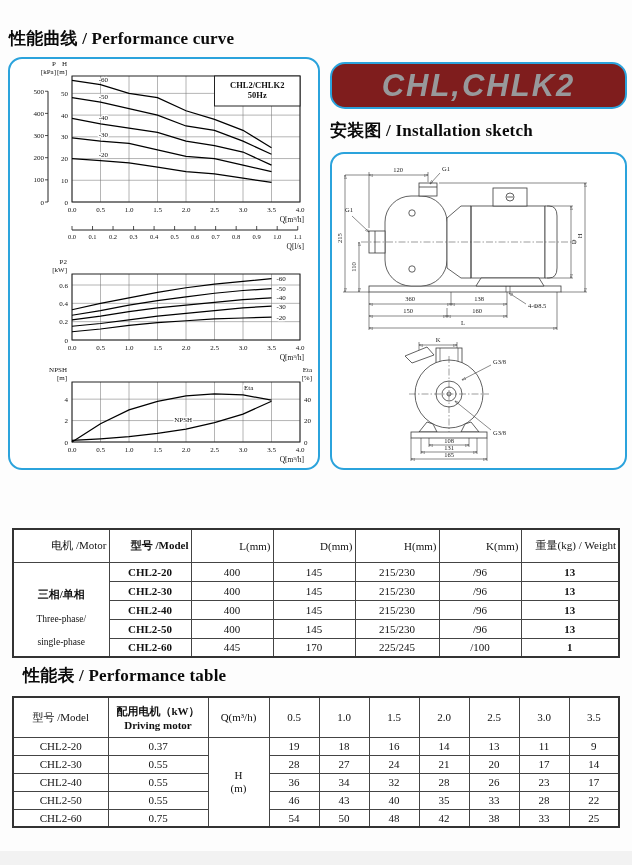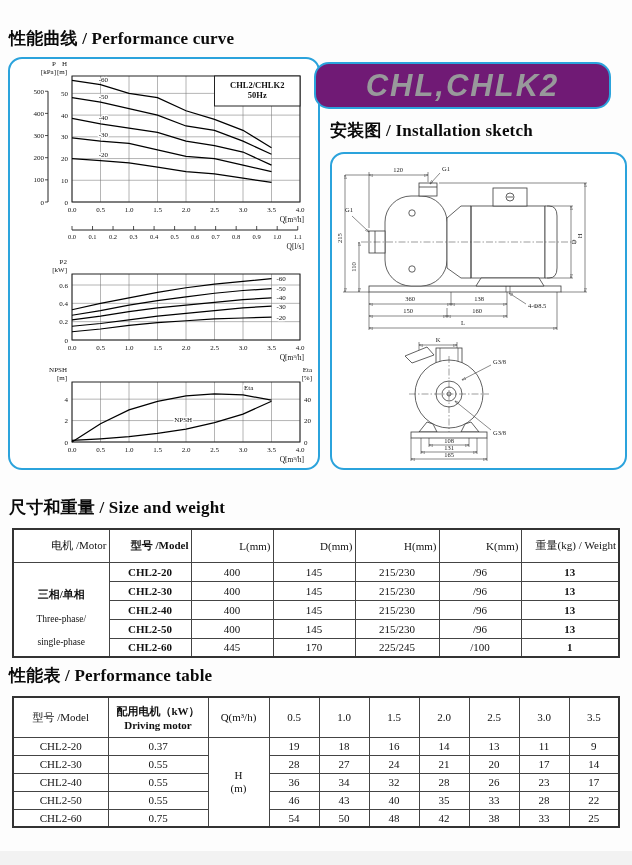--- a/index.html
+++ b/index.html
@@ -3,22 +3,22 @@
 <meta charset="utf-8">
 <style>
   html,body{margin:0;padding:0;background:#f2f2f2;}
   .page{position:relative;width:632px;height:851px;background:#fdfdfd;overflow:hidden;
         font-family:"Liberation Serif",serif;color:#111;}
   .hd{position:absolute;margin:0;font-size:17px;font-weight:700;letter-spacing:.2px;
       font-family:"Liberation Serif",serif;color:#0a0a0a;white-space:nowrap;}
   .panel{position:absolute;border:2.5px solid #2ba3dc;border-radius:14px;background:#fff;box-sizing:border-box;}
   .left-panel{left:8px;top:57px;width:312px;height:413px;padding:3px 2px;}
   .right-panel{left:330px;top:152px;width:297px;height:318px;padding:4px 3px;}
-  .title-box{position:absolute;left:314px;top:62px;width:297px;height:47px;box-sizing:border-box;
-      border:2.5px solid #2ba3dc;border-radius:15px;background:#701a75;
+  .title-box{position:absolute;left:330px;top:62px;width:297px;height:47px;box-sizing:border-box;
+      border:2.5px solid #2ba3dc;border-radius:15px;background:#7f1d1d;
       display:flex;align-items:center;justify-content:center;}
   .title-box span{font-family:"Liberation Sans",sans-serif;font-style:italic;font-weight:800;
       font-size:31px;color:#98999b;letter-spacing:2px;}
   svg{display:block;}
   table.tbl{position:absolute;border-collapse:collapse;table-layout:fixed;
       font-size:11px;text-align:center;background:#fff;}
   table.tbl td{border:1px solid #444;padding:0 2px;vertical-align:middle;}
   table.tbl{border:2px solid #333;}
   .size-tbl{left:12px;top:528px;width:606px;}
   .size-tbl tr.hrow{height:33px;text-align:right;}
@@ -333,21 +333,20 @@
         <line x1="94" y1="287" x2="134" y2="287" class="dl" marker-start="url(#ar)" marker-end="url(#ar)"></line>
         <text x="114" y="284.5" text-anchor="middle">108</text>
         <line x1="86" y1="294" x2="142" y2="294" class="dl" marker-start="url(#ar)" marker-end="url(#ar)"></line>
         <text x="114" y="291.5" text-anchor="middle">131</text>
         <line x1="76" y1="301" x2="152" y2="301" class="dl" marker-start="url(#ar)" marker-end="url(#ar)"></line>
         <text x="114" y="298.5" text-anchor="middle">165</text>
       </g>
     </svg>
   </div>
 
-  <h2 class="hd" style="left:9px;top:496px;">尺寸和重量 / Size and weight</h2>
 
   <table class="tbl size-tbl">
     <colgroup>
         <col style="width:96px">
         <col style="width:82px">
         <col style="width:82px">
         <col style="width:82px">
         <col style="width:84px">
         <col style="width:82px">
         <col style="width:98px">
@@ -403,21 +402,21 @@
         <td class="bold">CHL2-60</td>
         <td>445</td>
         <td>170</td>
         <td>225/245</td>
         <td>/100</td>
         <td class="bold">1</td>
       </tr>
     </tbody>
   </table>
 
-  <h2 class="hd" style="left:9px;top:664px;">性能表 / Performance table</h2>
+  <h2 class="hd" style="left:23px;top:664px;">性能表 / Performance table</h2>
 
   <table class="tbl perf-tbl">
     <colgroup>
         <col style="width:95px">
         <col style="width:100px">
         <col style="width:61px">
         <col style="width:50px">
         <col style="width:50px">
         <col style="width:50px">
         <col style="width:50px">

